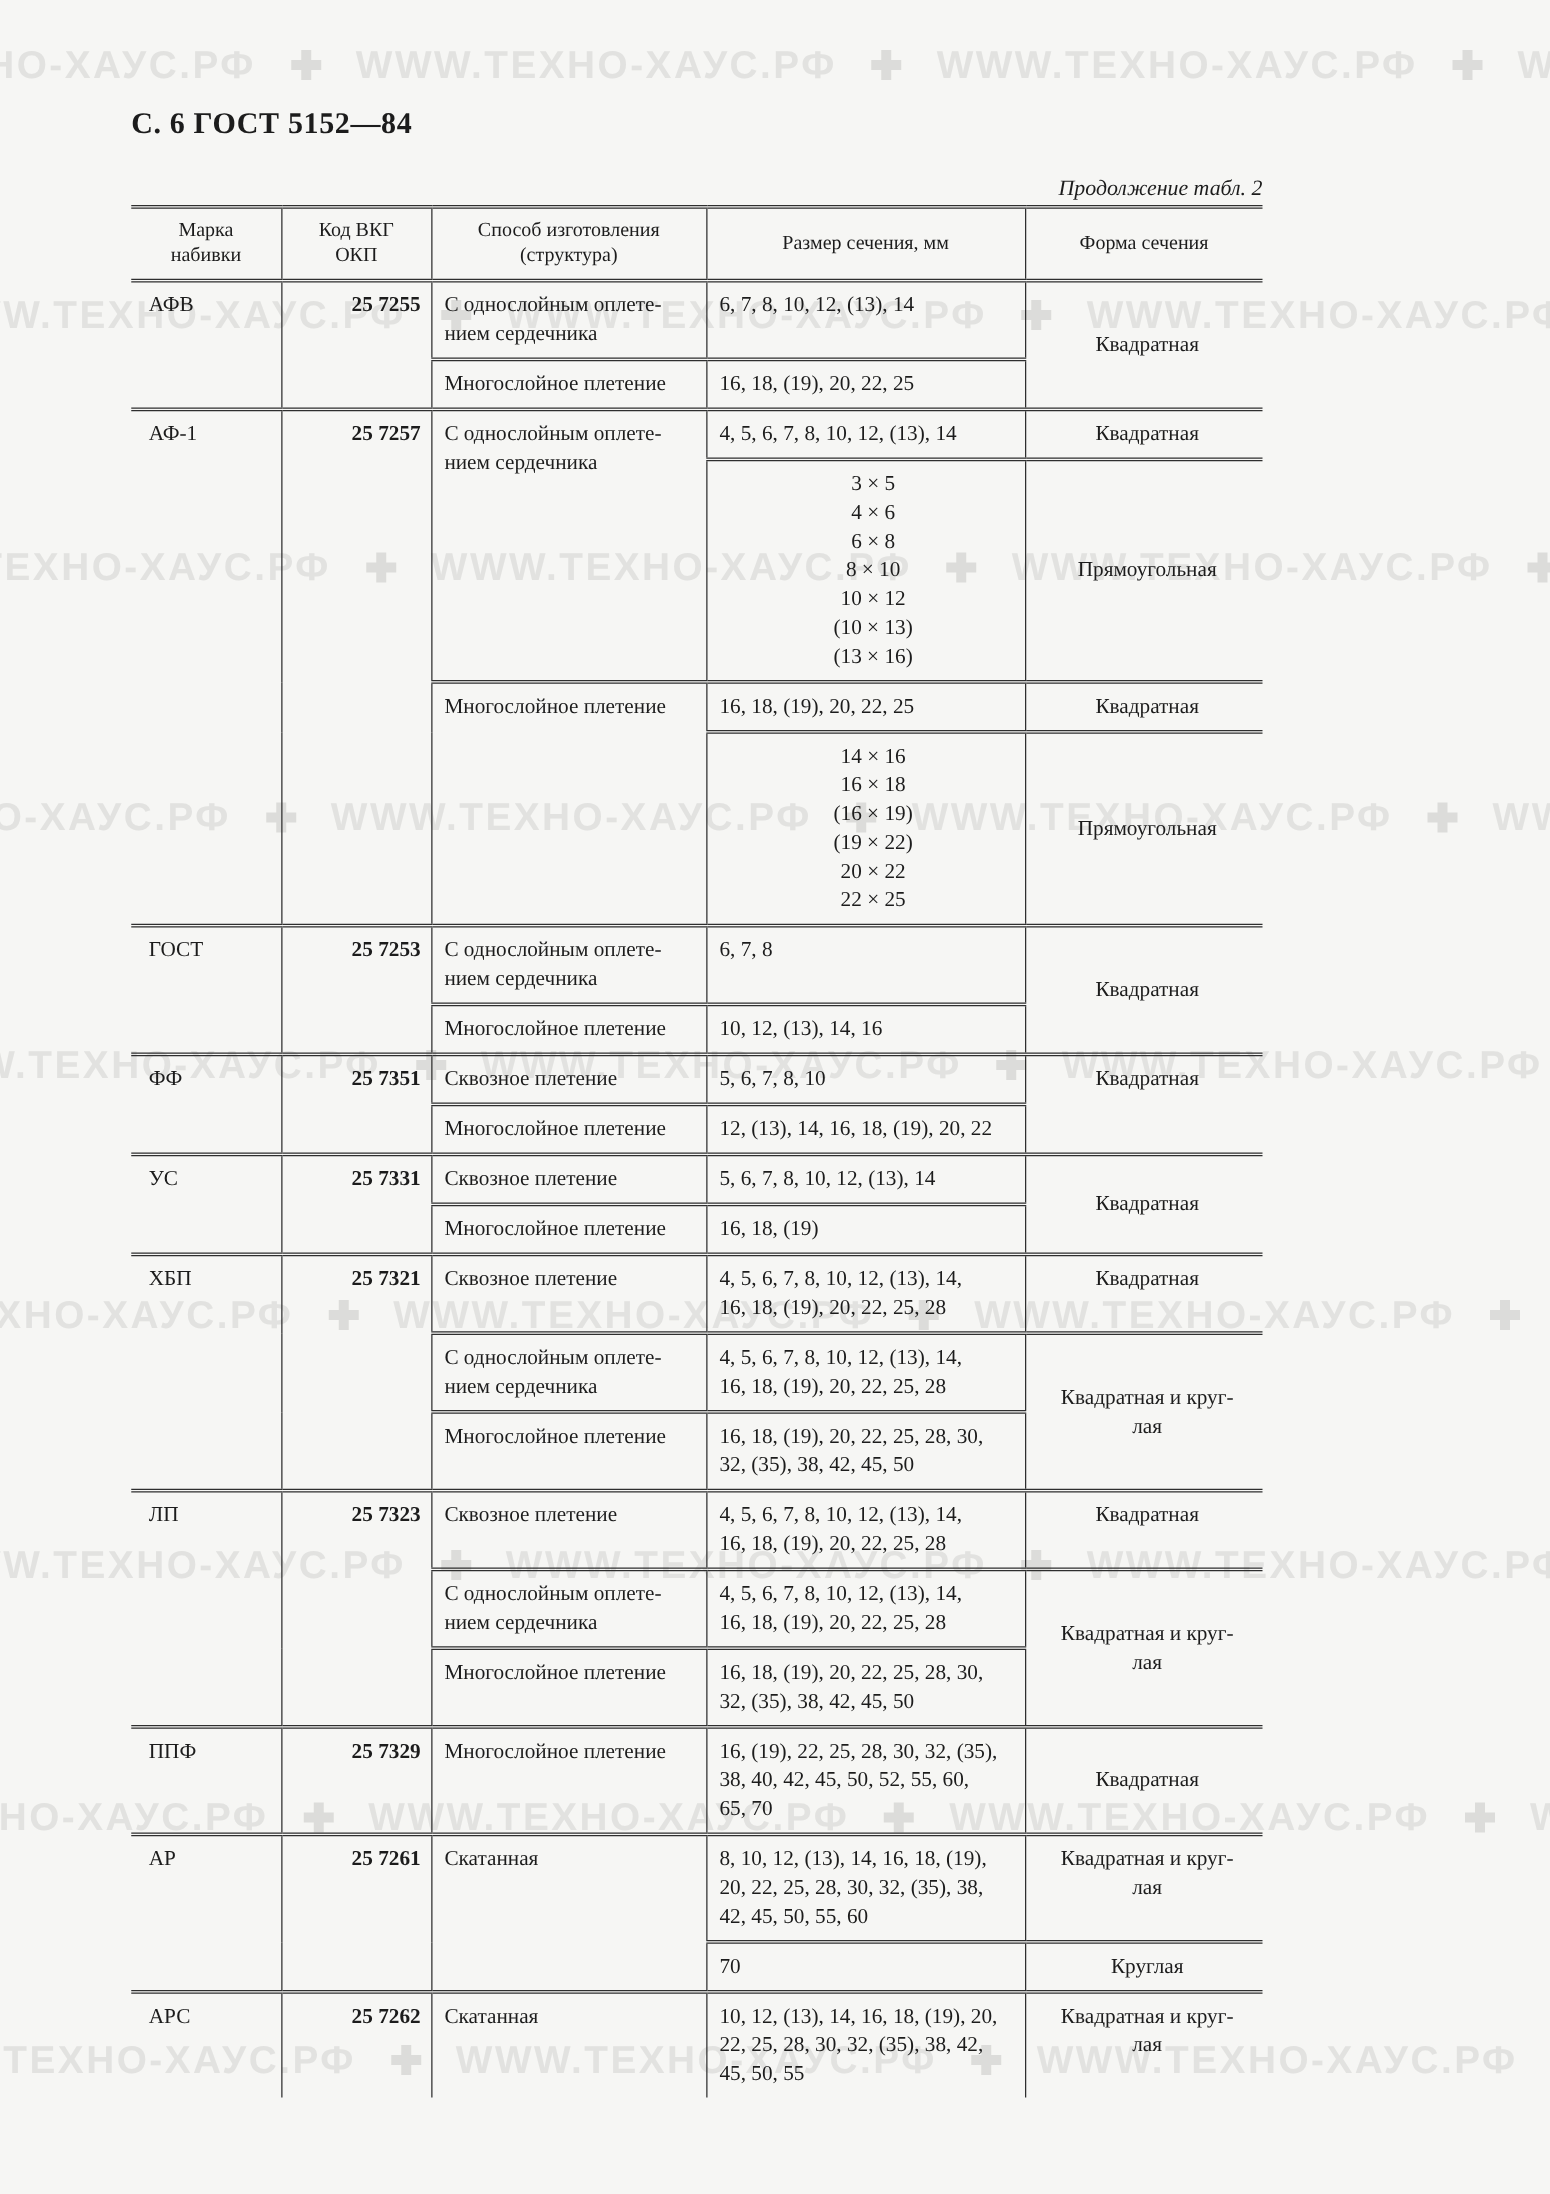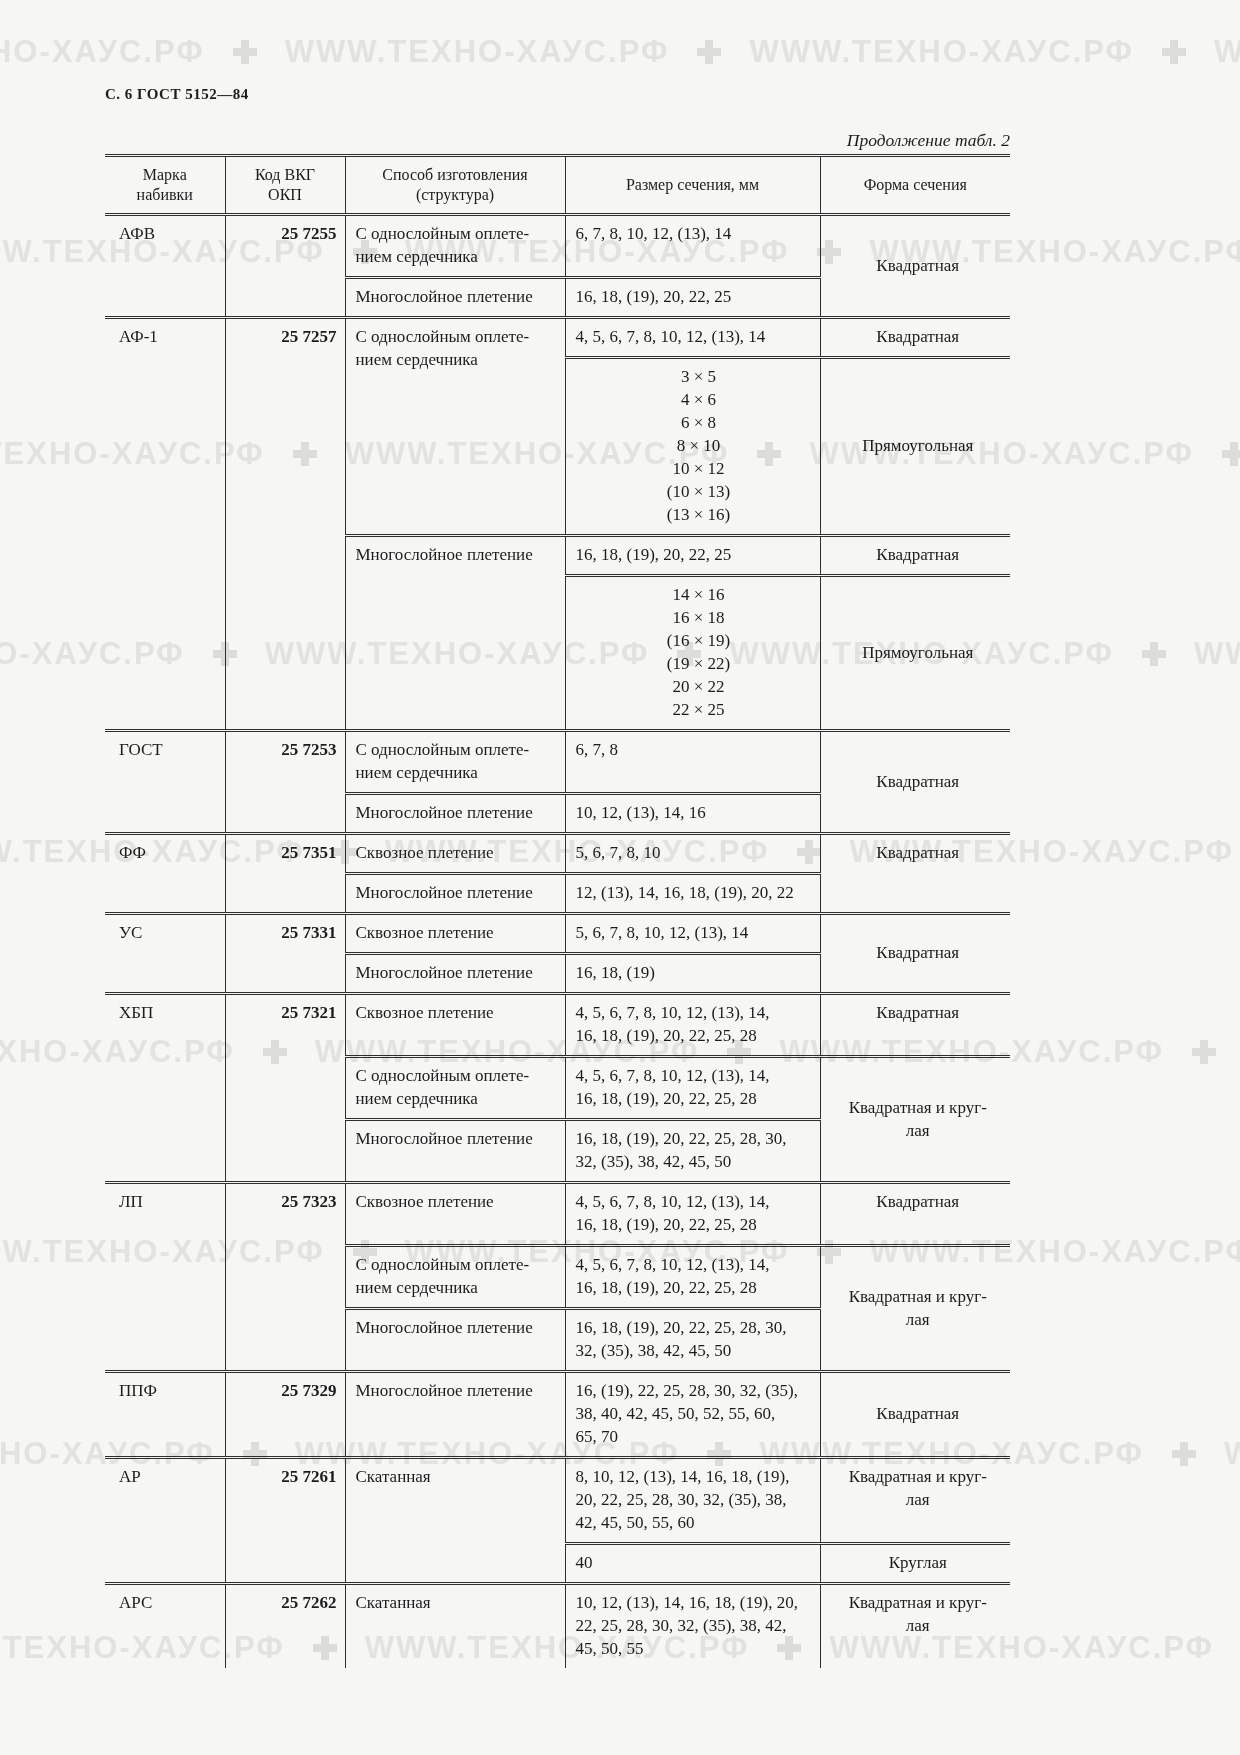--- a/index.html
+++ b/index.html
@@ -16,21 +16,21 @@
   .wm-band {
     position:absolute; left:0; white-space:nowrap;
     font-family:"Liberation Sans","DejaVu Sans",sans-serif;
     font-weight:700; font-size:31px; letter-spacing:2px;
     color:#e2e2e0; user-select:none;
     display:flex; align-items:center; gap:26px;
   }
   .wm-band svg { display:block; }
   
   .doc { position:relative; z-index:1; padding:86px 0 0 105px; }
-  .page-header { font-size:15px; font-weight:bold; letter-spacing:0.5px; margin:0; }
+  .page-header { font-size:24px; font-weight:bold; letter-spacing:0.5px; margin:0; }
   .table-caption {
     width:905px; text-align:right; font-style:italic;
     font-size:17.5px; margin-top:27px; margin-bottom:3px;
   }
   table.gost {
     border-collapse:collapse; width:905px; table-layout:fixed;
   }
   .gost th, .gost td {
     border-left:1px solid #2e2e2e; border-right:1px solid #2e2e2e;
     border-bottom:3px double #2e2e2e;
@@ -381,21 +381,21 @@
           <td class="c0" rowspan="2">АР</td>
           <td class="c1" rowspan="2">25 7261</td>
           <td class="c2" rowspan="2">Скатанная</td>
           <td class="c3">8, 10, 12, (13), 14, 16, 18, (19),
 20, 22, 25, 28, 30, 32, (35), 38,
 42, 45, 50, 55, 60</td>
           <td class="c4">Квадратная и круг-
 лая</td>
         </tr>
         <tr>
-          <td class="c3">40</td>
+          <td class="c3">70</td>
           <td class="c4">Круглая</td>
         </tr>
         <tr>
           <td class="c0 last">АРС</td>
           <td class="c1 last">25 7262</td>
           <td class="c2 last">Скатанная</td>
           <td class="c3 last">10, 12, (13), 14, 16, 18, (19), 20,
 22, 25, 28, 30, 32, (35), 38, 42,
 45, 50, 55</td>
           <td class="c4 last">Квадратная и круг-

